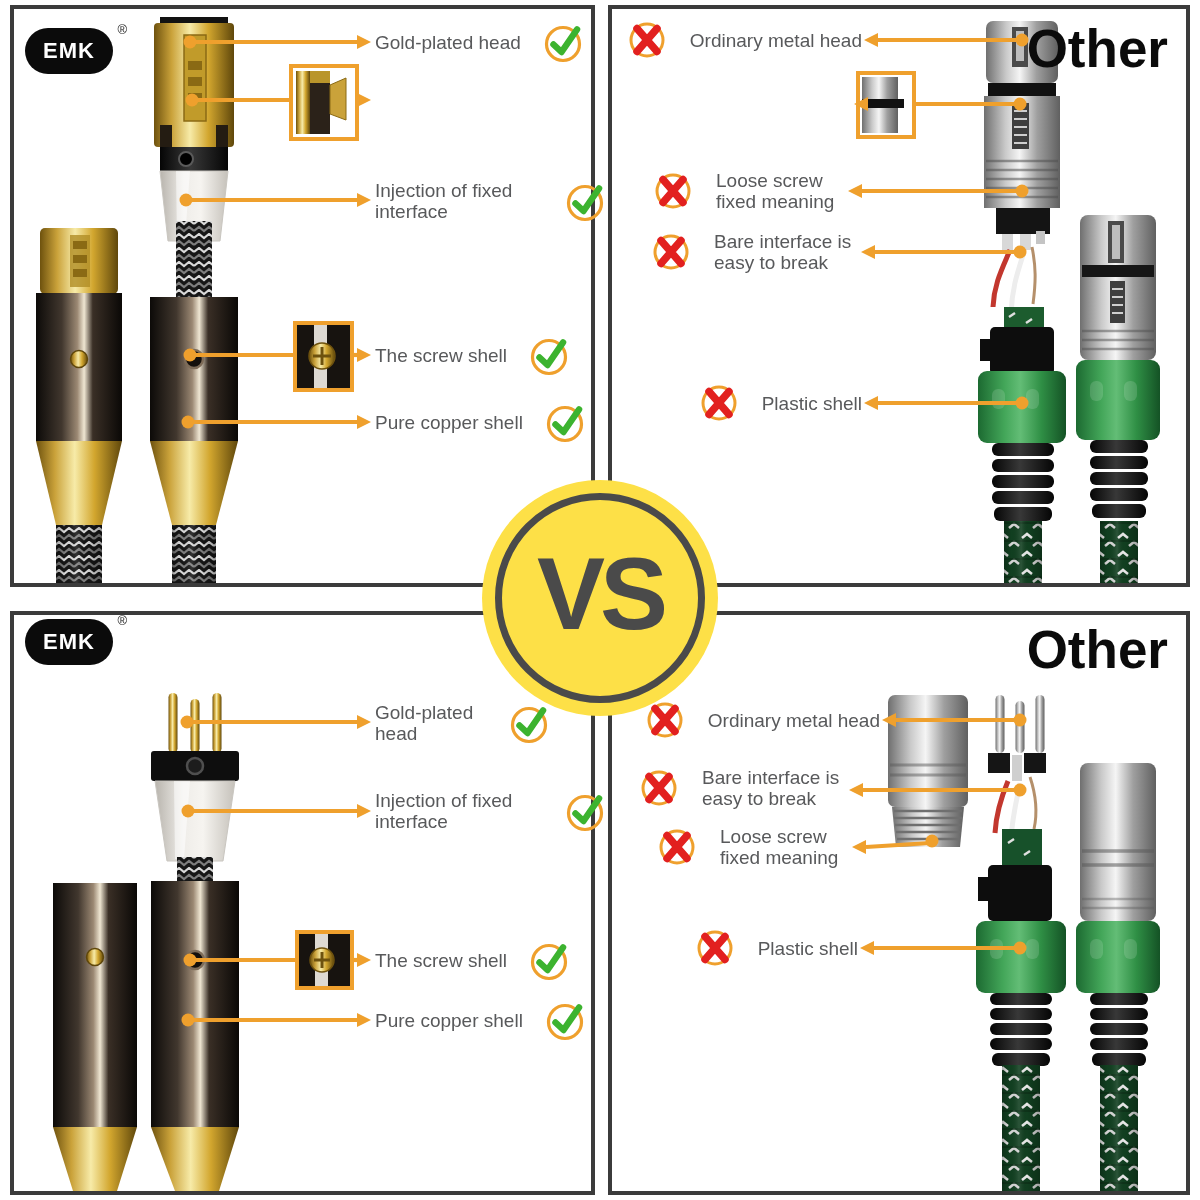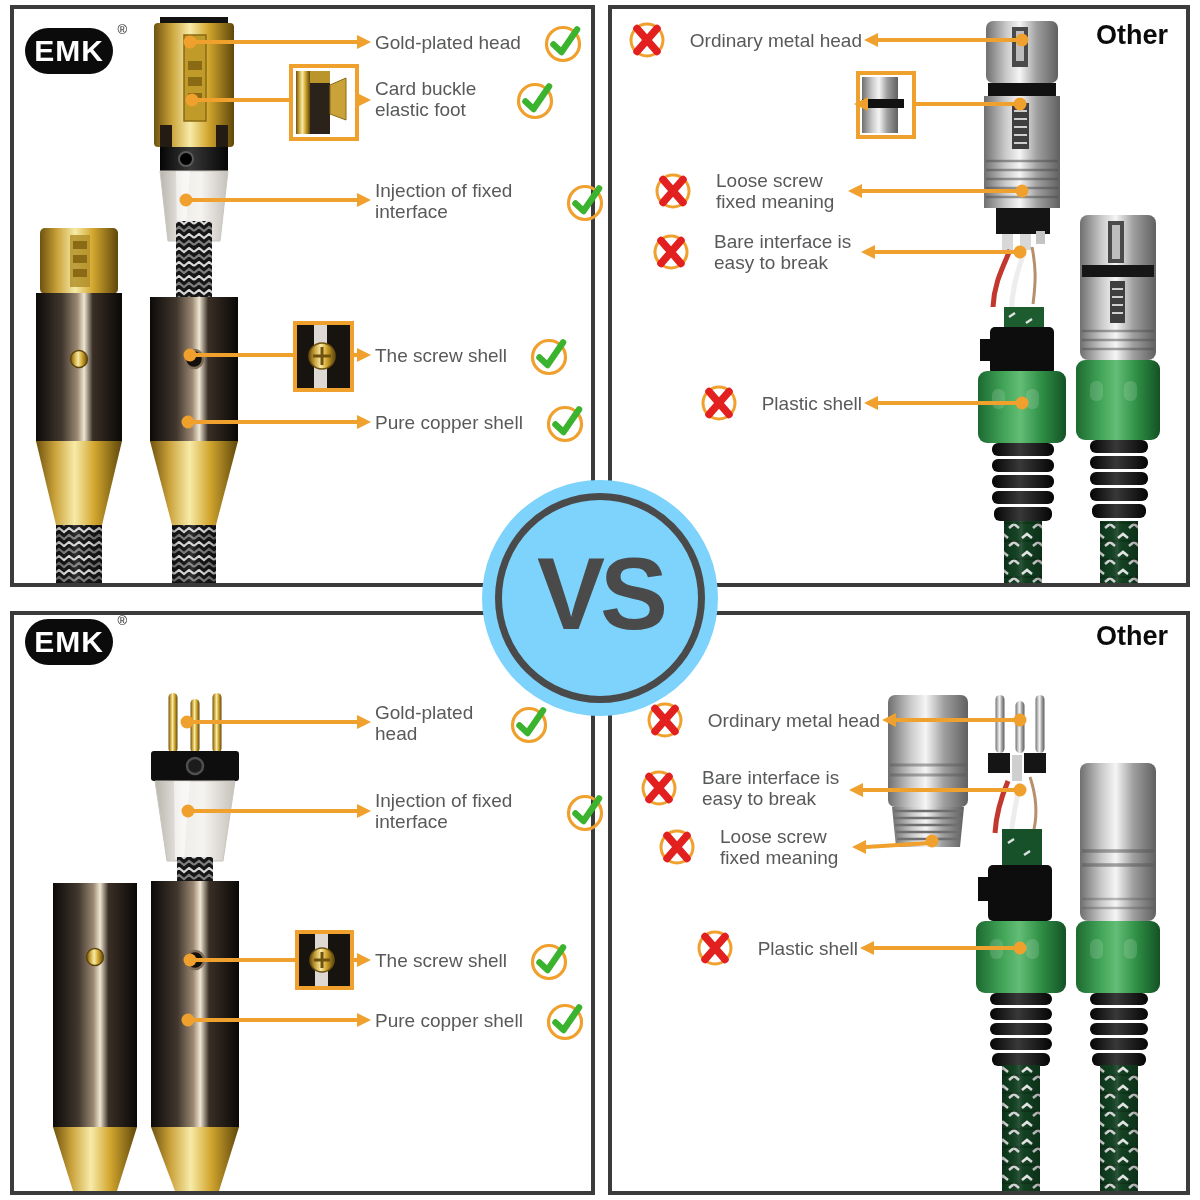--- a/index.html
+++ b/index.html
@@ -19,27 +19,27 @@
   .p-tr{left:608px;top:5px;width:582px;height:582px;}
   .p-bl{left:10px;top:611px;width:585px;height:584px;}
   .p-br{left:608px;top:611px;width:582px;height:584px;}
   .art{position:absolute;left:0;top:0;width:100%;height:100%;}
   .callout{position:absolute;display:flex;align-items:center;gap:21px;
            color:var(--text-gray);font-size:19px;line-height:21px;transform:translateY(-50%);}
   .callout .lbl{display:block;}
   .nowrap{white-space:nowrap;}
   .c-center{text-align:left;}
   .icon{width:44px;height:44px;flex:none;display:block;}
-  .other-title{position:absolute;font-weight:700;font-size:27px;line-height:1;color:var(--other-black);}
+  .other-title{position:absolute;font-weight:700;font-size:53px;line-height:1;color:var(--other-black);}
   .logo{position:absolute;width:88px;height:46px;background:#0B0B0B;border-radius:23px;
         display:flex;align-items:center;justify-content:center;}
-  .logo .txt{color:#fff;font-weight:800;font-size:30px;letter-spacing:1px;}
+  .logo .txt{color:#fff;font-weight:800;font-size:22px;letter-spacing:1px;}
   .logo .reg{position:absolute;top:-6px;right:-14px;color:#1a1a1a;font-size:13px;font-weight:400;}
   .vs-badge{position:absolute;left:482px;top:480px;width:236px;height:236px;border-radius:50%;
-            background:#7dd3fc;z-index:10;}
+            background:#fde047;z-index:10;}
   .vs-ring{position:absolute;left:13px;top:13px;right:13px;bottom:13px;border:7px solid var(--vs-gray);
            border-radius:50%;display:flex;align-items:center;justify-content:center;}
   .vs-text{font-weight:700;font-size:102px;color:var(--vs-gray);letter-spacing:-5px;padding-bottom:8px;}
 </style>
 </head>
 <body>
 
 <svg width="0" height="0" style="position:absolute" aria-hidden="true">
   <defs>
     <linearGradient id="goldV" x1="0" y1="0" x2="1" y2="0">
@@ -187,27 +187,20 @@
       </g>
     </svg>
 
     <div class="logo" style="left:11px;top:19px;">
       <span class="txt">EMK</span>
       <span class="reg">®</span>
     </div>
 
     <div class="callout" style="left:361px;top:33px;">
       <span class="lbl nowrap">Gold-plated head</span>
-      <svg class="icon" viewBox="0 0 44 44">
-        <circle cx="21" cy="24" r="16.5" stroke="#EFA02D" stroke-width="3.2" fill="none"></circle>
-        <path d="M11.5 24.5 L19.5 32 L35 9.5" stroke="#3CB32F" stroke-width="6.5" fill="none" stroke-linecap="round" stroke-linejoin="round"></path>
-      </svg>
-    </div>
-    <div class="callout" style="left:361px;top:90px;">
-      <span class="lbl" style="width:118px;">Card buckle elastic foot</span>
       <svg class="icon" viewBox="0 0 44 44">
         <circle cx="21" cy="24" r="16.5" stroke="#EFA02D" stroke-width="3.2" fill="none"></circle>
         <path d="M11.5 24.5 L19.5 32 L35 9.5" stroke="#3CB32F" stroke-width="6.5" fill="none" stroke-linecap="round" stroke-linejoin="round"></path>
       </svg>
     </div>
     <div class="callout" style="left:361px;top:192px;">
       <span class="lbl" style="width:168px;">Injection of fixed interface</span>
       <svg class="icon" viewBox="0 0 44 44">
         <circle cx="21" cy="24" r="16.5" stroke="#EFA02D" stroke-width="3.2" fill="none"></circle>
         <path d="M11.5 24.5 L19.5 32 L35 9.5" stroke="#3CB32F" stroke-width="6.5" fill="none" stroke-linecap="round" stroke-linejoin="round"></path>

